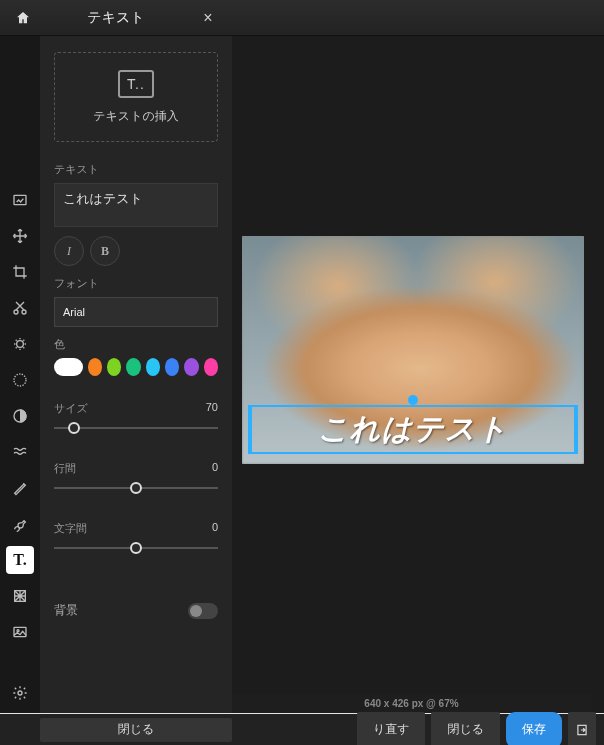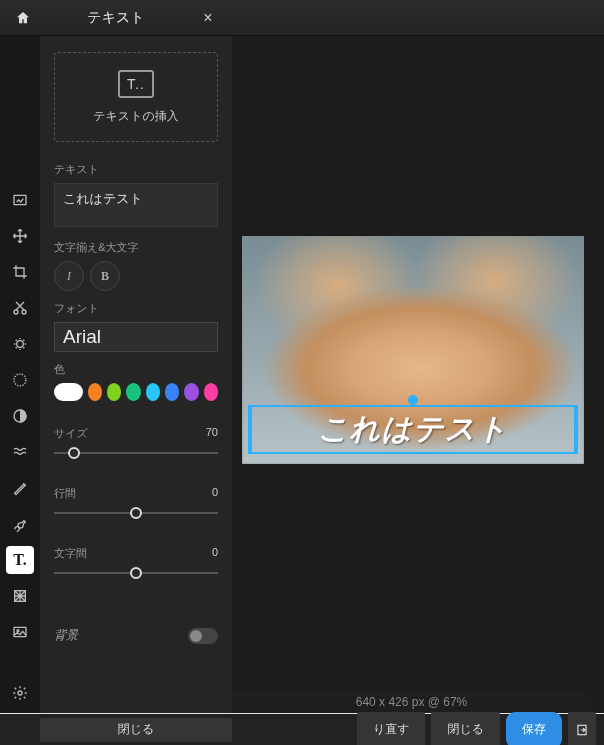--- a/index.html
+++ b/index.html
@@ -25,34 +25,34 @@
 .insert-box .ticon { width: 36px; height: 28px; border: 2px solid #999; border-radius: 3px; display: flex; align-items: center; justify-content: center; font-size: 14px; letter-spacing: 1px; color: #ccc; }
 .insert-box .txt { font-size: 12px; color: #ccc; }
 
 .section-label { font-size: 11px; color: #999; margin: 10px 0 6px; }
 .text-input { width: 100%; height: 44px; background: #2e2e2e; border: 1px solid #3a3a3a; color: #ddd; padding: 6px 8px; font-size: 13px; resize: none; }
 
 .align-row { display: flex; gap: 6px; flex-wrap: wrap; }
 .circ-btn { width: 30px; height: 30px; border-radius: 50%; border: 1px solid #444; background: #2a2a2a; display:flex; align-items:center; justify-content:center; color:#aaa; cursor:pointer; font-size: 12px; }
 .circ-btn svg { width: 14px; height: 14px; }
 
-.font-select { width: 100%; height: 30px; background: #2e2e2e; border: 1px solid #444; color: #eee; padding: 8px 8px; font-size: 19px; }
+.font-select { width: 100%; height: 30px; background: #2e2e2e; border: 1px solid #444; color: #eee; padding: 8px 8px; font-size: 11px; }
 
 .swatches { display: flex; gap: 5px; align-items: center; margin-top: 4px; }
 .sw { width: 18px; height: 18px; border-radius: 50%; cursor: pointer; }
 .sw.active { width: 36px; border-radius: 10px; }
 
 .slider-row { margin-top: 25px; }
 .slider-head { display:flex; justify-content:space-between; font-size:11px; color:#999; margin-bottom:4px; }
 .slider-head .val { color:#ccc; }
 .track { position: relative; height: 16px; }
 .track .line { position:absolute; top:7px; left:0; right:0; height:2px; background:#555; }
 .track .knob { position:absolute; top:2px; width:12px; height:12px; border-radius:50%; background:#2a2a2a; border:2px solid #ddd; margin-left:-6px; }
 
-.toggle-row { display:flex; justify-content:space-between; align-items:center; margin-top: 46px; font-style: italic; }
+.toggle-row { display:flex; justify-content:space-between; align-items:center; margin-top: 46px; }
 .toggle { width: 30px; height: 16px; background:#444; border-radius:8px; position:relative; cursor:pointer; }
 .toggle .dot { width:12px; height:12px; border-radius:50%; background:#888; position:absolute; top:2px; left:2px; }
 
 
 .canvas-area { position:absolute; left:232px; right:0; top:36px; bottom:32px; background: linear-gradient(#1c1c1c,#1c1c1c); }
 .canvas-wrap { position:absolute; left:10px; right:20px; top:200px; }
 .canvas-img { width:100%; aspect-ratio: 640/426; background:#888; border-radius:1px; position:relative; overflow:hidden; }
 .catbg { position:absolute; inset:0; background:
   radial-gradient(ellipse 70% 55% at 52% 58%, #e4b98b 0%, #d9a476 28%, #c48f5f 48%, rgba(196,143,95,0) 66%),
   radial-gradient(circle at 45% 50%, #3a6a8f 2%, transparent 3%),
@@ -62,21 +62,21 @@
   linear-gradient(180deg,#7a8d94 0%, #94a5ab 45%, #b8c3c7 100%);
   filter: blur(1px);
 }
 .text-overlay { position:absolute; left:8px; right:8px; bottom:10px; border:2px solid #2cb0ff; padding:2px 4px; display:flex; align-items:center; justify-content:center; }
 .text-overlay .handle-top { position:absolute; top:-12px; left:50%; width:10px; height:10px; margin-left:-5px; border-radius:50%; background:#2cb0ff; }
 .text-overlay .bar { position:absolute; top:-2px; bottom:-2px; width:4px; background:#2cb0ff; }
 .text-overlay .bar.left { left:-4px; }
 .text-overlay .bar.right { right:-4px; }
 .text-overlay .txt { color:#fff; font-size:30px; font-weight:700; font-style:italic; letter-spacing:1px; text-shadow: 1px 1px 2px rgba(0,0,0,0.5); }
 
-.canvas-info { position:absolute; bottom:0; left:0; right:13px; text-align:center; font-size:12px; color:#888; padding:4px 0; background:#1e1e1e; }
+.canvas-info { position:absolute; bottom:0; left:0; right:13px; text-align:center; font-size:10px; color:#888; padding:4px 0; background:#1e1e1e;font-weight:bold; }
 
 
 .bottombar { position:absolute; left:0; right:0; bottom:0; height:32px; background:#222; display:flex; align-items:center; border-top:1px solid #e5e5e5; }
 .bottombar .gear-slot { width:40px; display:flex; align-items:center; justify-content:center; color:#aaa; }
 .bottombar .panel-close { width:192px; background:#353535; height:24px; margin:0 0 0 0; display:flex; align-items:center; justify-content:center; font-size:12px; color:#ddd; border-radius:2px; cursor:pointer; }
 .bottombar .right-group { margin-left:auto; display:flex; gap:6px; padding-right:8px; }
 .bb-btn { height:36px; padding:0 16px; display:flex; align-items:center; justify-content:center; font-size:12px; border-radius:2px; cursor:pointer; color:#ddd; background:#353535; }
 .bb-btn.primary { background:#2e8ee6; color:#fff;border-radius:9px; }
 .bb-btn.icon-only { padding:0; width:28px; }
 </style>
@@ -174,21 +174,20 @@
 
 <div class="panel">
   <div class="insert-box">
     <div class="ticon">T..</div>
     <div class="txt">テキストの挿入</div>
   </div>
 
   <div class="section-label">テキスト</div>
   <textarea class="text-input" style="">これはテスト</textarea>
 
-  <div class="section-label">文字揃え&amp;大文字</div>
   <div class="align-row" style="margin-top:6px;">
     <div class="circ-btn" style="font-style:italic;font-family:serif;">I</div>
     <div class="circ-btn" style="font-weight:bold;font-family:serif;">B</div>
   </div>
 
   <div class="section-label">フォント</div>
   <input class="font-select" value="Arial" style="">
 
   <div class="section-label">色</div>
   <div class="swatches">

